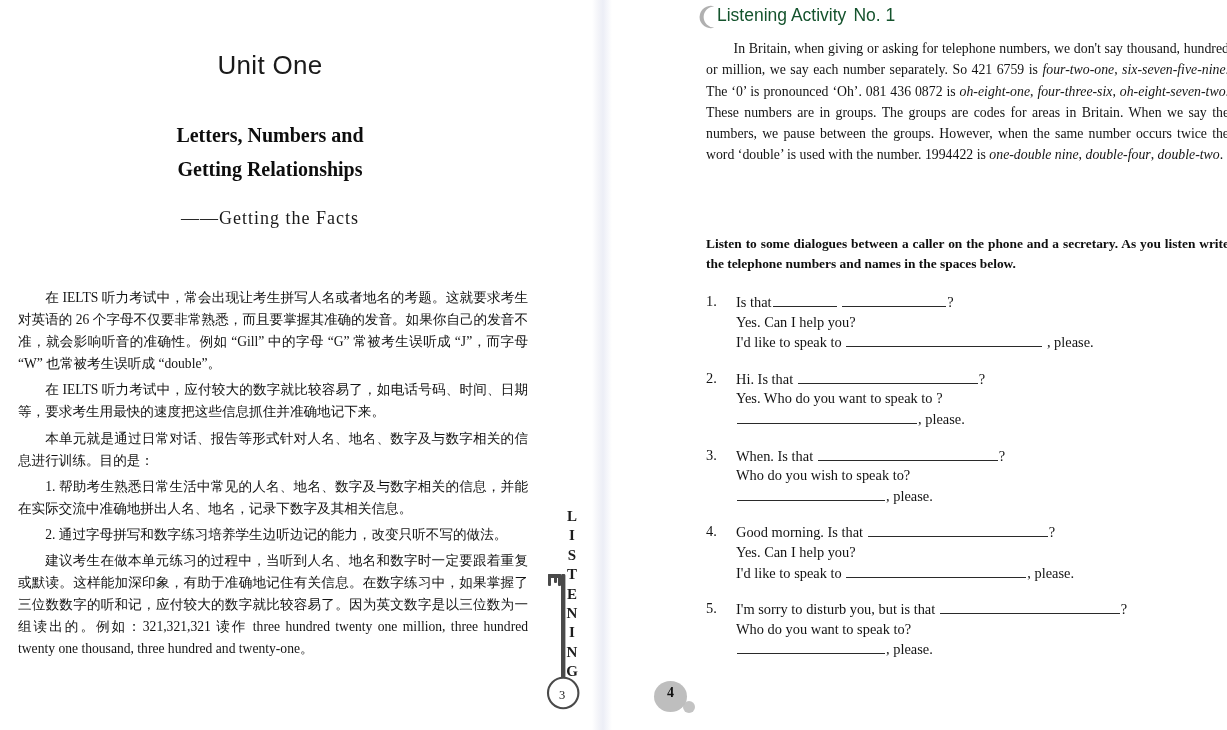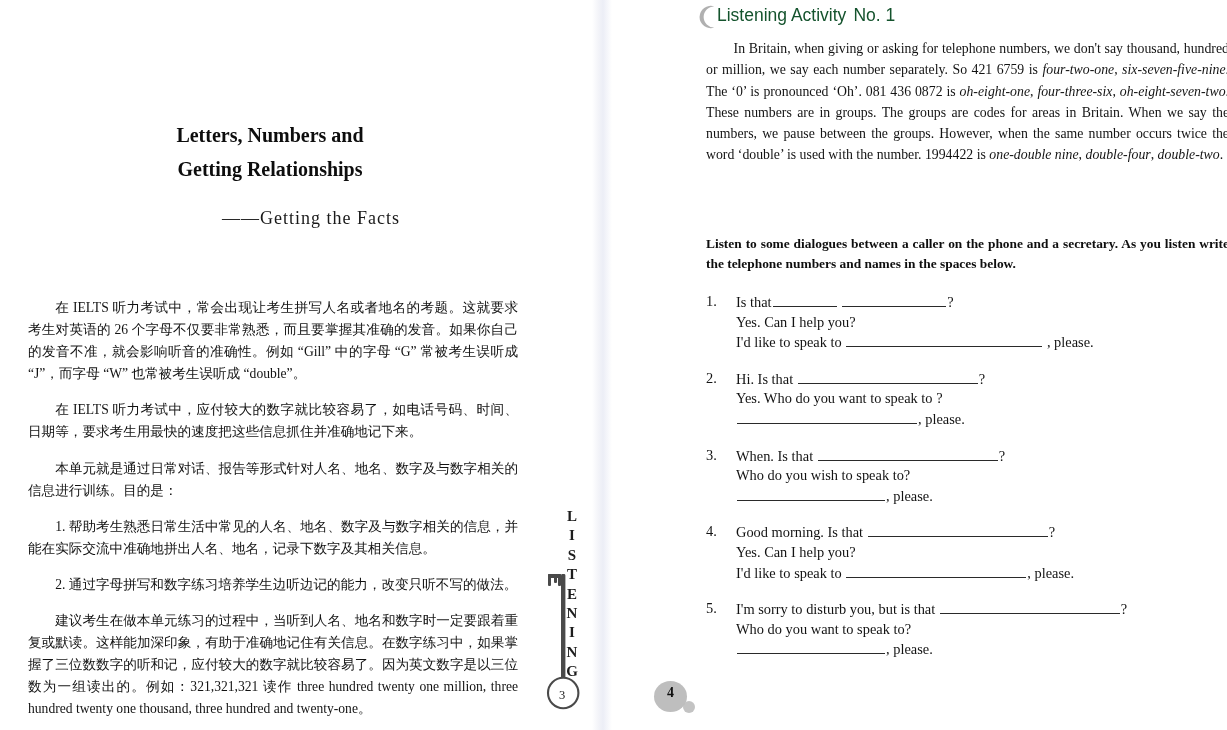--- a/index.html
+++ b/index.html
@@ -65,36 +65,35 @@
   }
   .unit-tagline {
     position: absolute;
     left: 0;
     top: 208px;
     width: 540px;
     text-align: center;
     font-size: 18px;
     letter-spacing: 1px;
     color: #1a1a1a;
-    padding-left: 41px;
   }
   .cn-body {
     position: absolute;
     left: 14px;
     top: 283px;
     width: 518px;
     font-family: "Liberation Serif", "DejaVu Serif", serif;
     font-size: 13.6px;
     line-height: 22.1px;
     text-align: justify;
     text-justify: inter-character;
     color: #121212;
   }
   .cn-body p {
-    margin: 14px;
+    margin: 4px;
     text-indent: 2em;
   }
 
   
   .listening-tab {
     position: absolute;
     left: 563px;
     top: 508px;
     font-family: "Liberation Serif", "DejaVu Serif", serif;
     font-size: 15px;
@@ -241,20 +240,21 @@
     color: #101010;
   }
 </style>
 </head>
 <body>
 
 <div class="spread">
 
   <div class="page-left">
 
+    <div class="unit-title">Unit One</div>
 
     <div class="unit-sub">
       <div>Letters, Numbers and</div>
       <div>Getting Relationships</div>
     </div>
 
     <div class="unit-tagline">——Getting the Facts</div>
 
     <div class="cn-body" id="cn-body">
         <p>在 IELTS 听力考试中，常会出现让考生拼写人名或者地名的考题。这就要求考生对英语的 26 个字母不仅要非常熟悉，而且要掌握其准确的发音。如果你自己的发音不准，就会影响听音的准确性。例如 “Gill” 中的字母 “G” 常被考生误听成 “J”，而字母 “W” 也常被考生误听成 “double”。</p>

